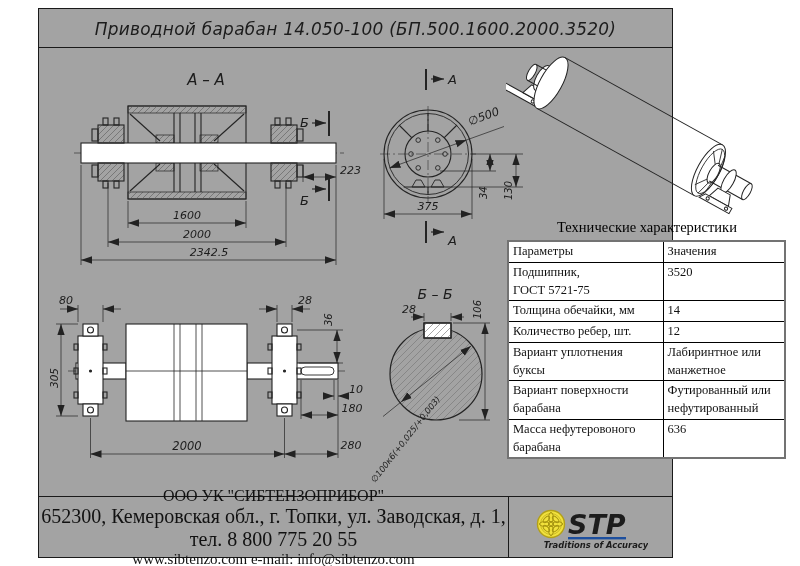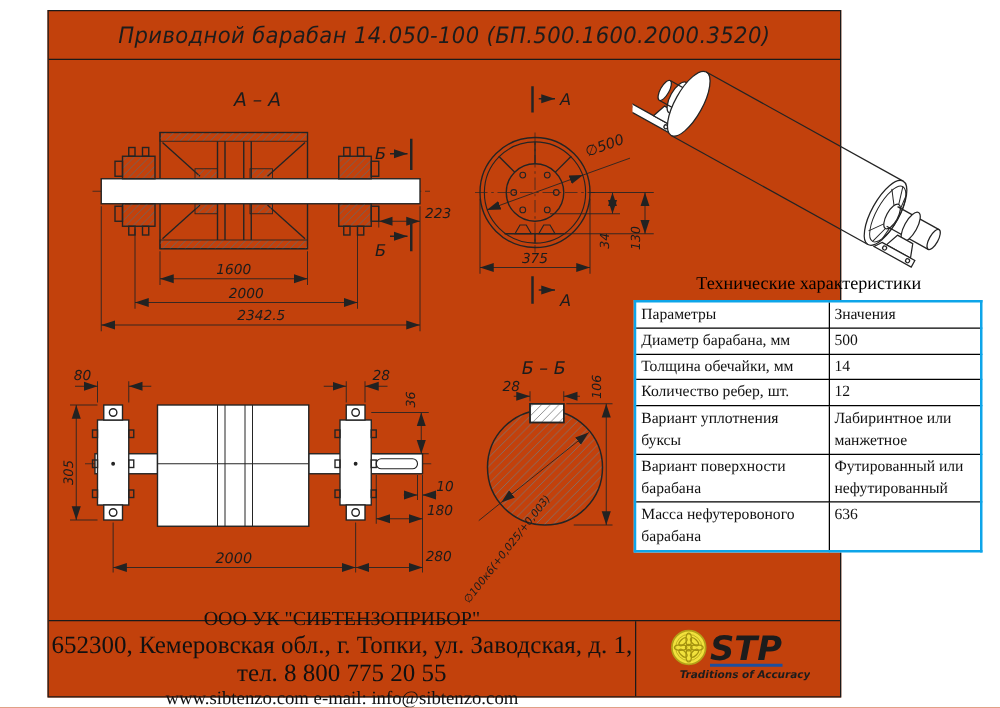--- a/index.html
+++ b/index.html
@@ -1,44 +1,44 @@
 <!DOCTYPE html>
 <html><head>
 <meta charset="utf-8">
 <style>
   html,body{margin:0;padding:0;}
   body{width:800px;height:566px;background:#fff;position:relative;overflow:hidden;
        font-family:"Liberation Serif", serif;color:#111;}
   .frame{position:absolute;left:38px;top:8px;width:635px;height:550px;
-         border:1.6px solid #1a1a1a;box-sizing:border-box;background:#c2410c;}
+         border:1.6px solid #1a1a1a;box-sizing:border-box;background:#a3a3a3;}
   .titlebar{position:absolute;left:0;top:0;width:100%;height:39px;
             border-bottom:1.5px solid #1a1a1a;box-sizing:border-box;
             display:flex;align-items:center;justify-content:center;}
   .titlebar span{font-family:"DejaVu Sans",sans-serif;font-style:italic;
                  font-size:18px;letter-spacing:.3px;color:#1c1c1c;transform:scaleX(.94);}
   svg{position:absolute;}
   svg text{font-family:"DejaVu Sans",sans-serif;font-style:italic;fill:#1c1c1c;}
   .tablewrap{position:absolute;left:468px;top:210px;width:280px;}
   .tabletitle{font-size:14.5px;text-align:center;margin-bottom:4px;color:#000;}
   table.spec{border-collapse:collapse;width:277px;background:#fff;
-             border:2px solid #0ea5e9;table-layout:fixed;}
+             border:2px solid #737373;table-layout:fixed;}
   table.spec th,table.spec td{border:1.2px solid #000;font-size:12.5px;line-height:1.42;
              padding:1px 4px;vertical-align:top;white-space:pre-line;font-weight:normal;}
   table.spec th{text-align:left;}
   table.spec th.val, td.val{text-align:left;}
   col.c1{width:155px;} col.c2{width:122px;}
   .footer{position:absolute;left:0;bottom:0;width:100%;height:61px;
           border-top:1.5px solid #1a1a1a;box-sizing:border-box;display:flex;}
   .footer .ftext{flex:1;display:flex;flex-direction:column;justify-content:center;
                  align-items:center;text-align:center;}
   .footer .l1{font-size:16px;}
   .footer .l2{font-size:20px;}
   .footer .l3{font-size:15px;font-family:Liberation Serif, serif;}
   .footer .flogo{width:164px;border-left:1.5px solid #1a1a1a;box-sizing:border-box;
-                 display:flex;justify-content:center;}
+                 display:flex;align-items:center;justify-content:center;}
   .flogo svg{position:static;}
 </style>
 </head>
 <body>
 
 <div class="frame">
 
   <div class="titlebar">
     <span>Приводной барабан 14.050-100 (БП.500.1600.2000.3520)</span>
   </div>
@@ -353,22 +353,23 @@
       <colgroup>
           <col class="c1">
           <col class="c2">
         </colgroup>
       <tbody>
           <tr>
         <th>Параметры</th>
         <th class="val">Значения</th>
       </tr>
       <tr>
-        <td>Диаметр барабана, мм</td>
-        <td class="val">500</td>
+        <td>Подшипник,
+ГОСТ 5721-75</td>
+        <td class="val">3520</td>
       </tr>
       <tr>
         <td>Толщина обечайки, мм</td>
         <td class="val">14</td>
       </tr>
       <tr>
         <td>Количество ребер, шт.</td>
         <td class="val">12</td>
       </tr>
       <tr>

